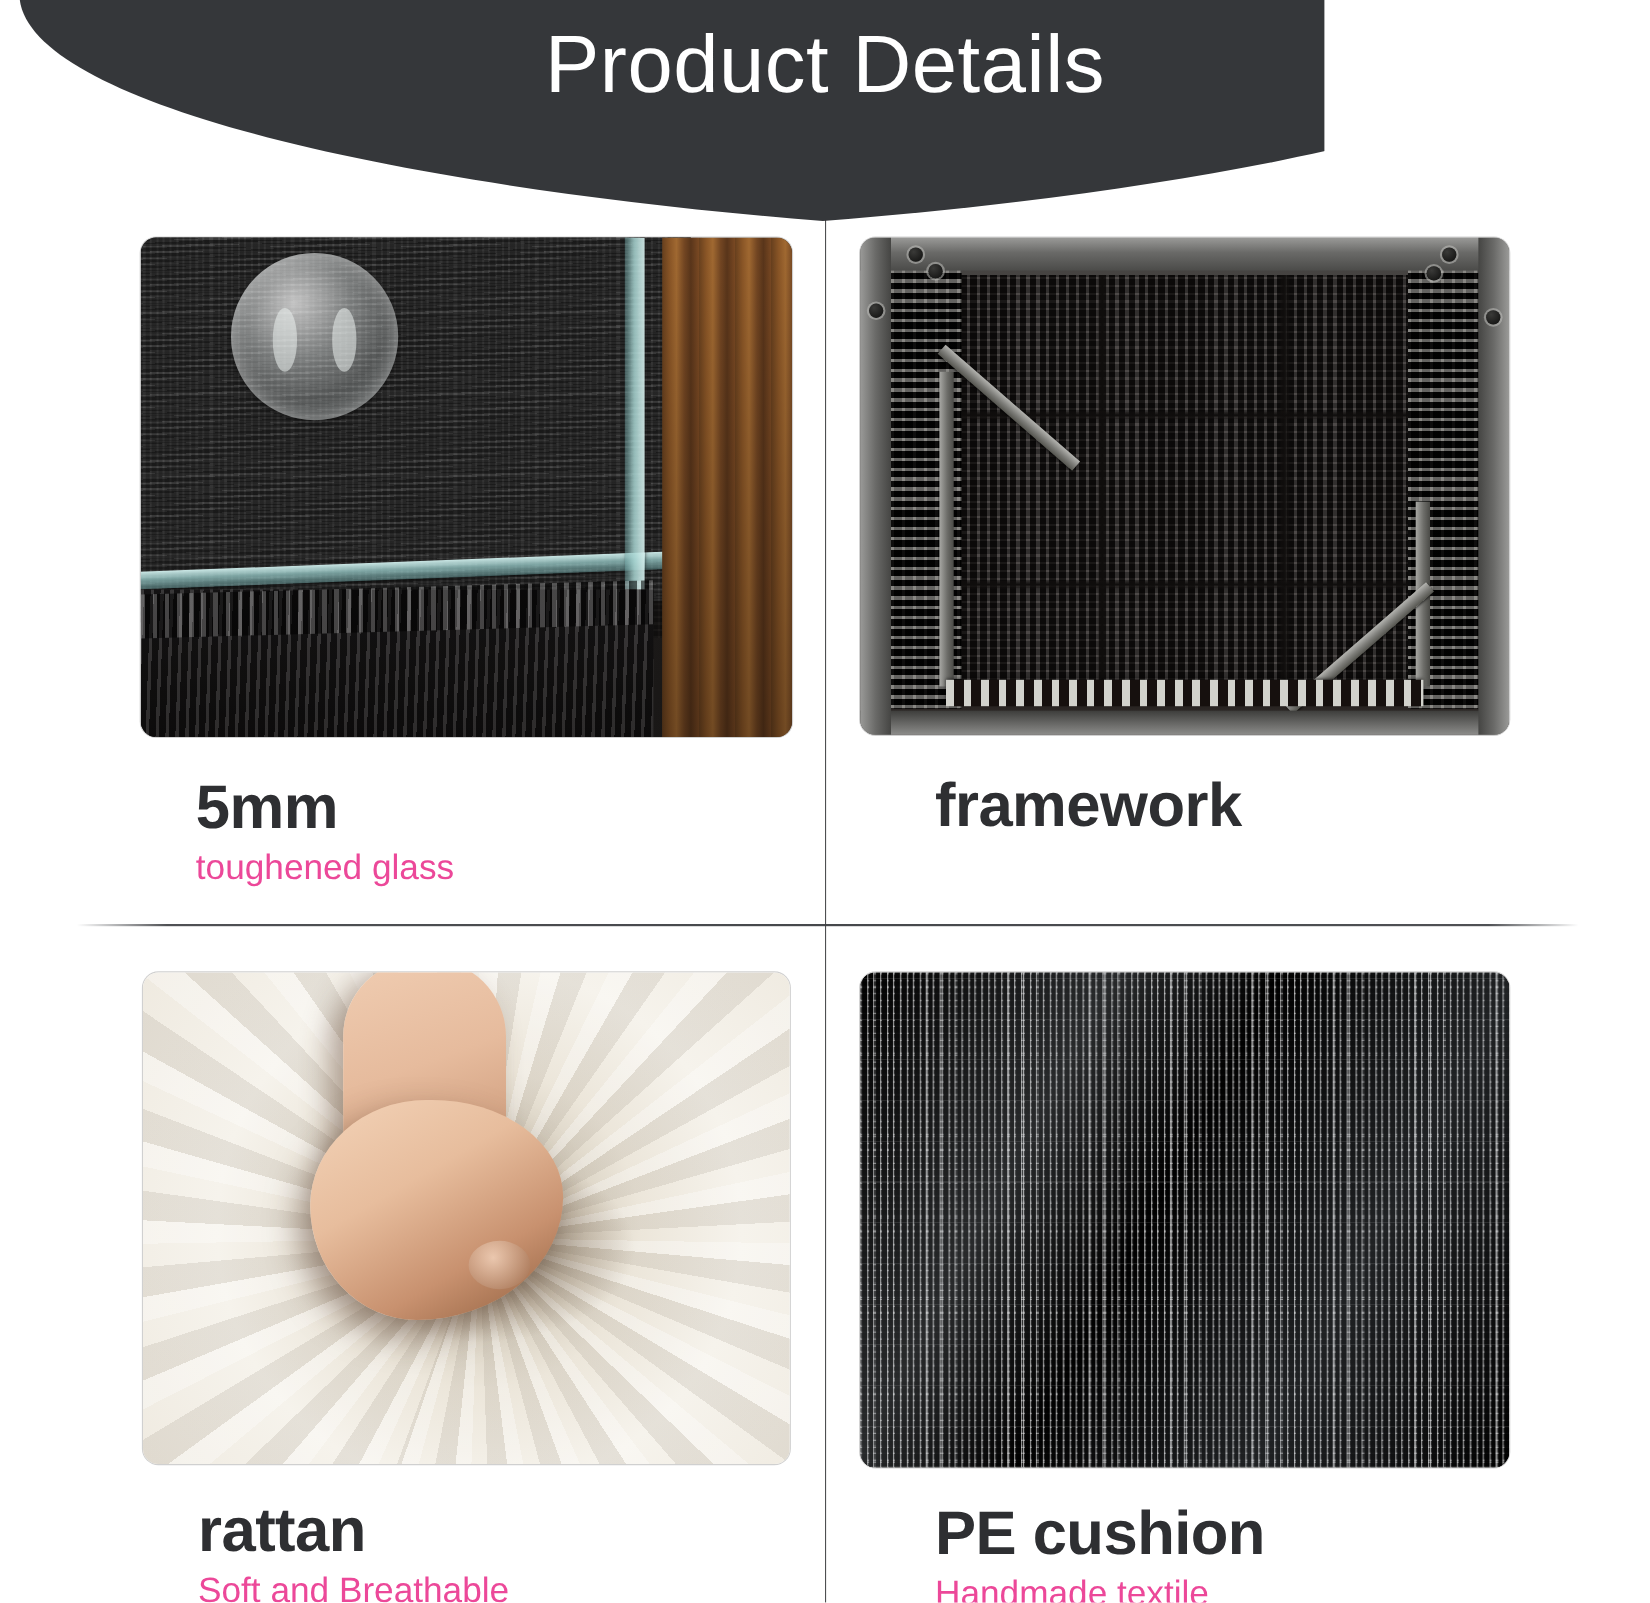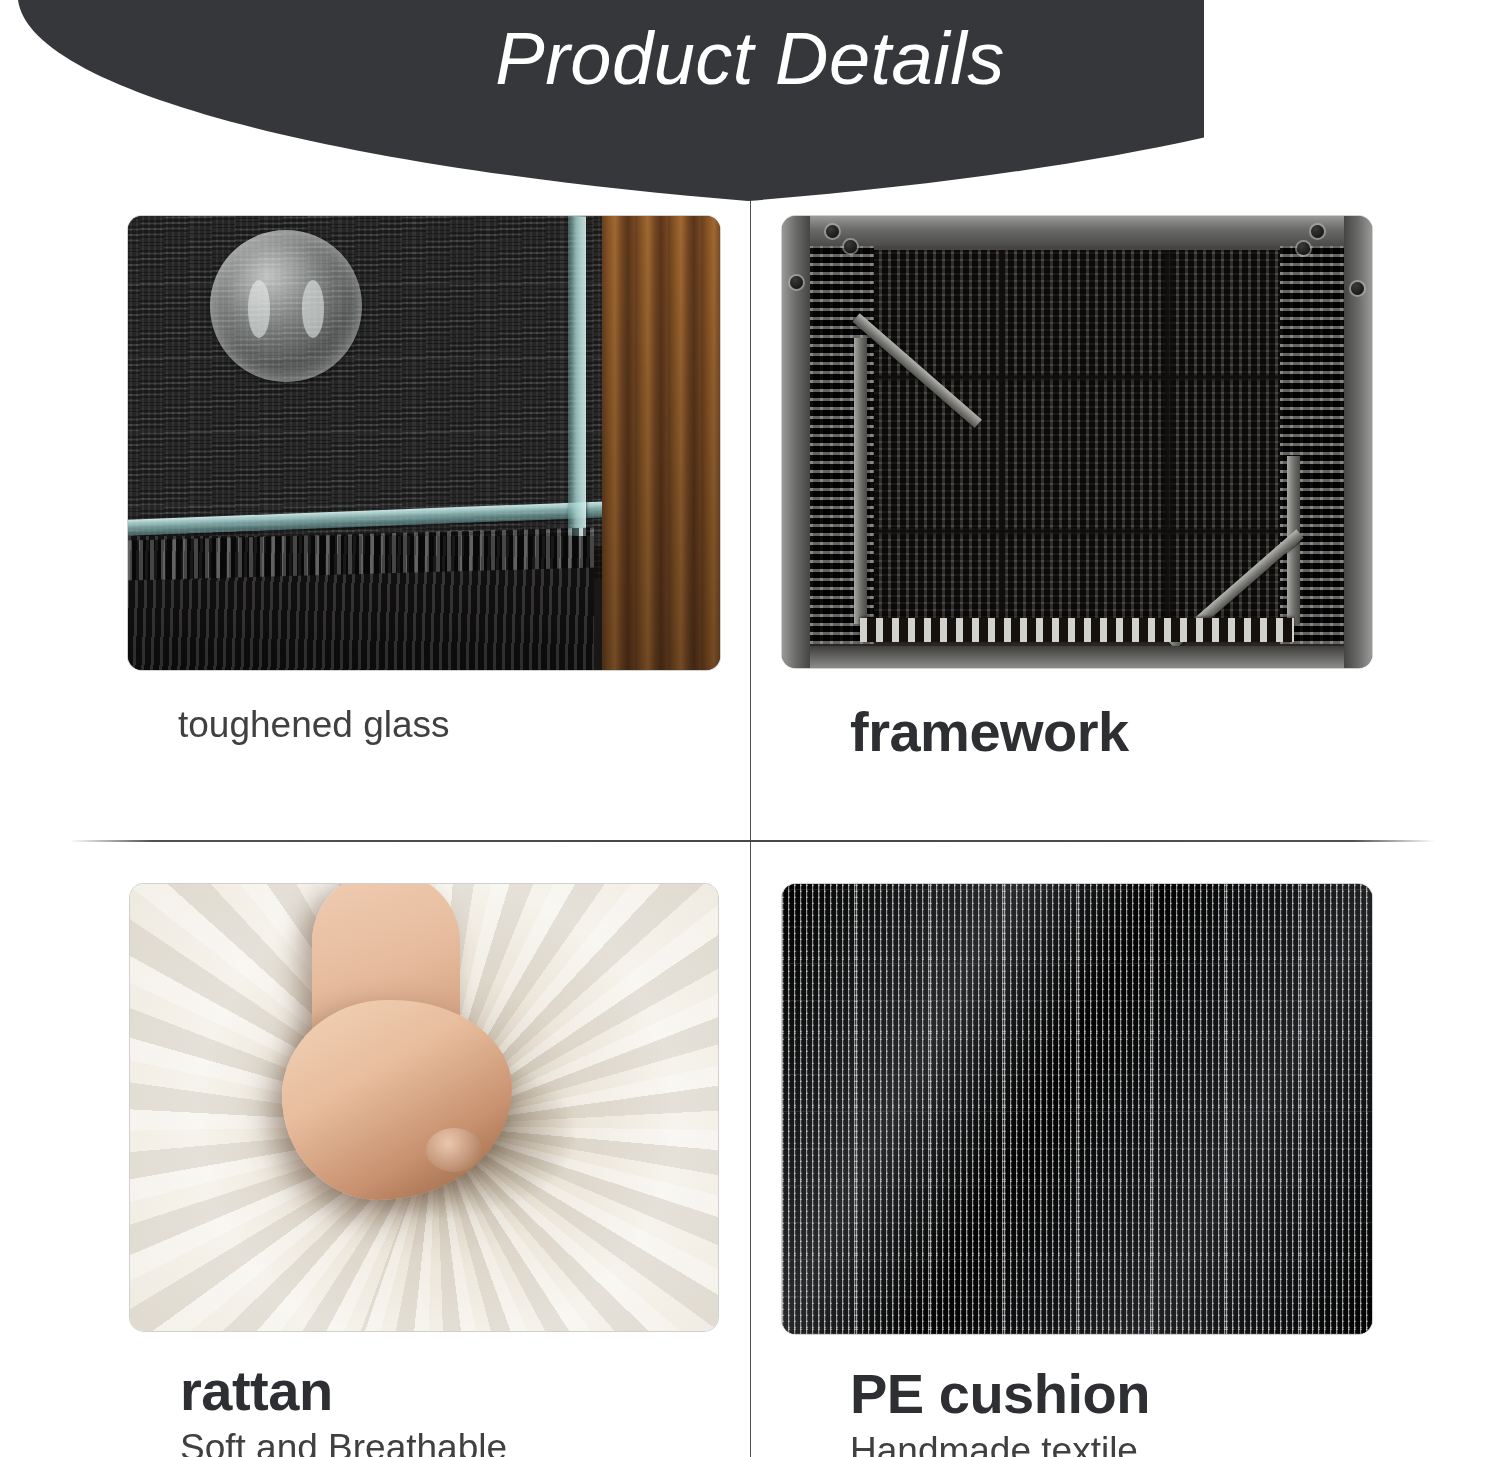--- a/index.html
+++ b/index.html
@@ -25,21 +25,20 @@
   }
 
   
   .banner {
     position: absolute;
     left: 0;
     top: 0;
     width: 1204px;
     height: 215px;
     overflow: hidden;
-    font-style: italic;
   }
   .banner svg {
     display: block;
     width: 1500px;
     height: 215px;
   }
   .banner-title {
     position: absolute;
     left: 0;
     top: 22px;
@@ -105,23 +104,23 @@
 
   .cap-title {
     font-size: 56px;
     font-weight: 700;
     color: #2e2f32;
     line-height: 1.08;
     letter-spacing: -0.5px;
     white-space: nowrap;
   }
   .cap-sub {
-    font-size: 37px;
+    font-size: 32px;
     font-weight: 400;
-    color: #404040;
+    color: #ec4899;
     line-height: 1.15;
     margin-top: 6px;
     white-space: nowrap;
   }
 
   
   .p1-bg {
     position: absolute; inset: 0;
     background:
       linear-gradient(105deg, #3c3c3c 0%, #343434 42%, #2b2a2a 62%, #1d1b1a 72%, #141211 100%);
@@ -392,20 +391,21 @@
       <div class="p1-weave"></div>
       <div class="p1-suction"></div>
       <div class="p1-glassedge"></div>
       <div class="p1-glassedge2"></div>
       <div class="p1-skirt"></div>
       <div class="p1-skirt2"></div>
       <div class="p1-wood"></div>
       <div class="p1-woodshade"></div>
     </div>
     <div class="caption">
+      <div class="cap-title">5mm</div>
       <div class="cap-sub">toughened glass</div>
     </div>
   </div>
 
   <div class="quad q2">
     <div class="photo photo-2">
       <div class="p2-bg"></div>
       <div class="p2-weave"></div>
       <div class="p2-sidepanel-l"></div>
       <div class="p2-sidepanel-r"></div>

